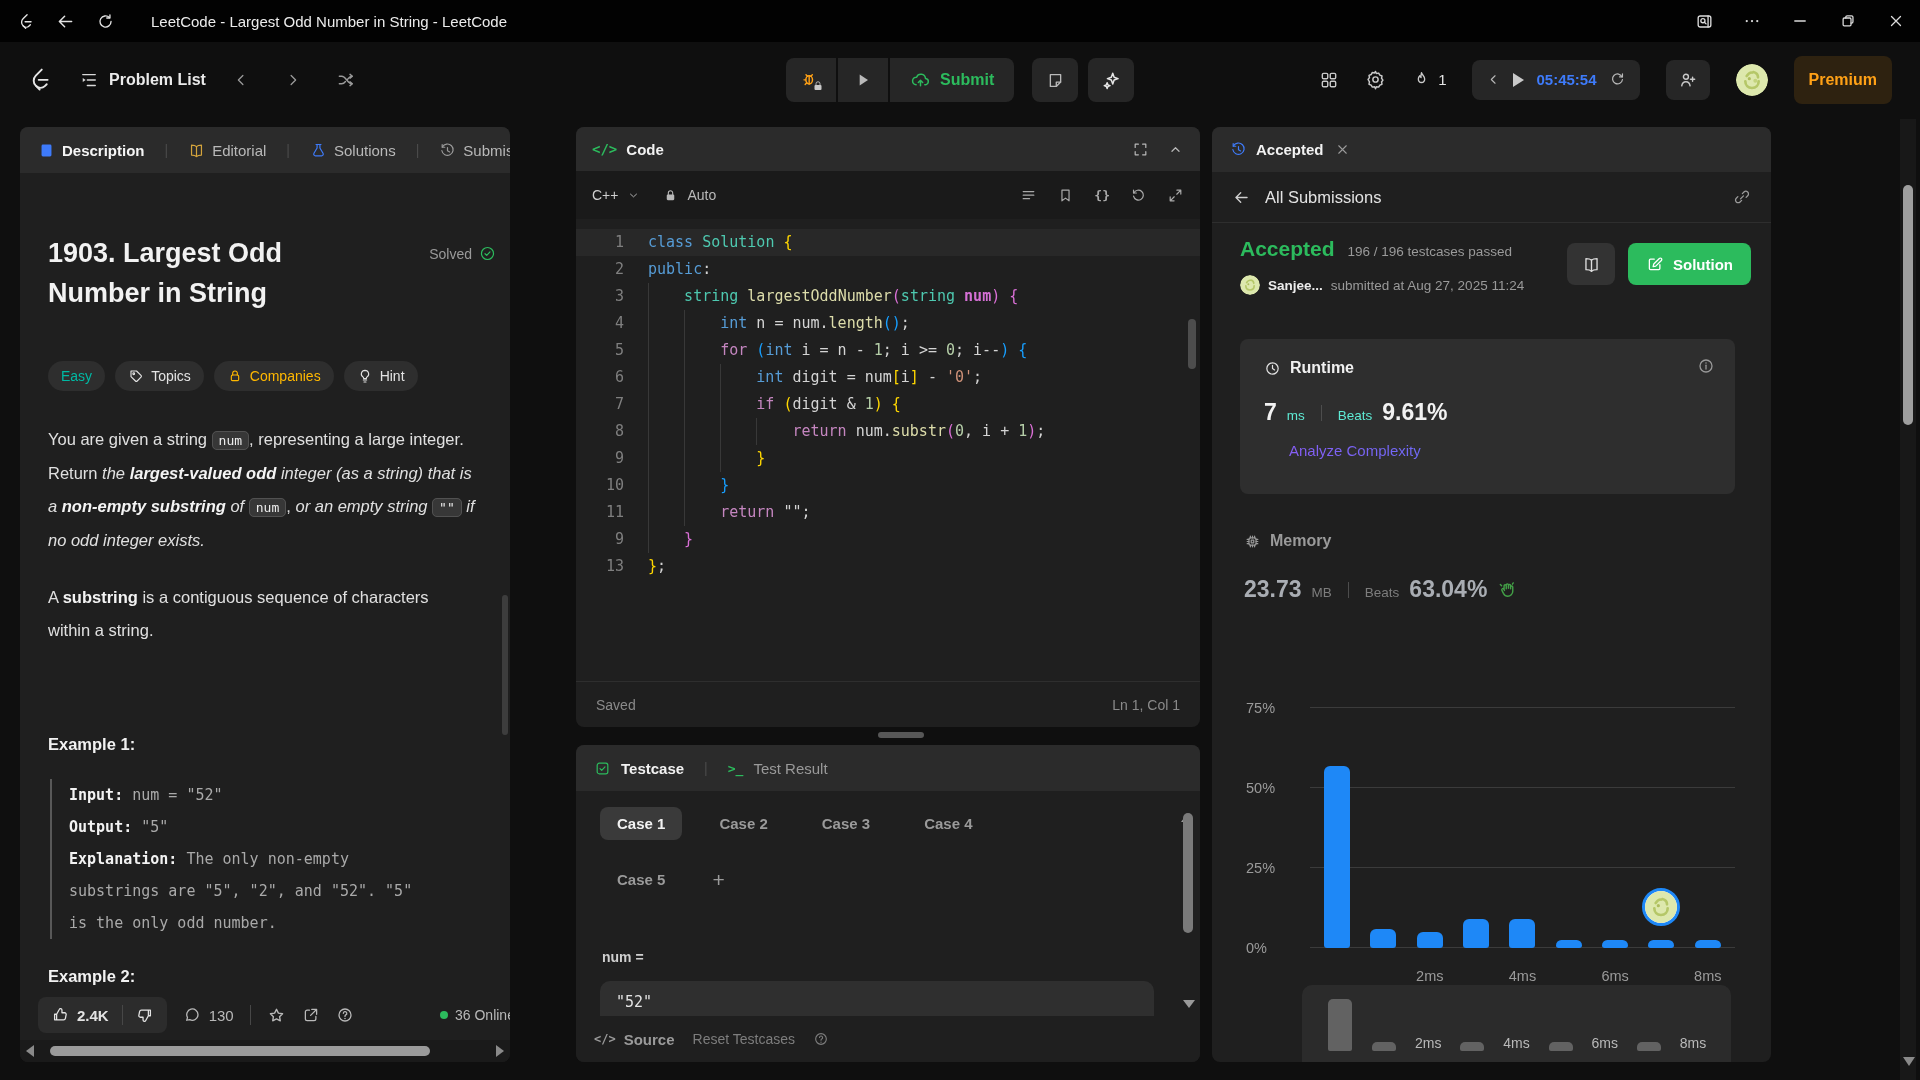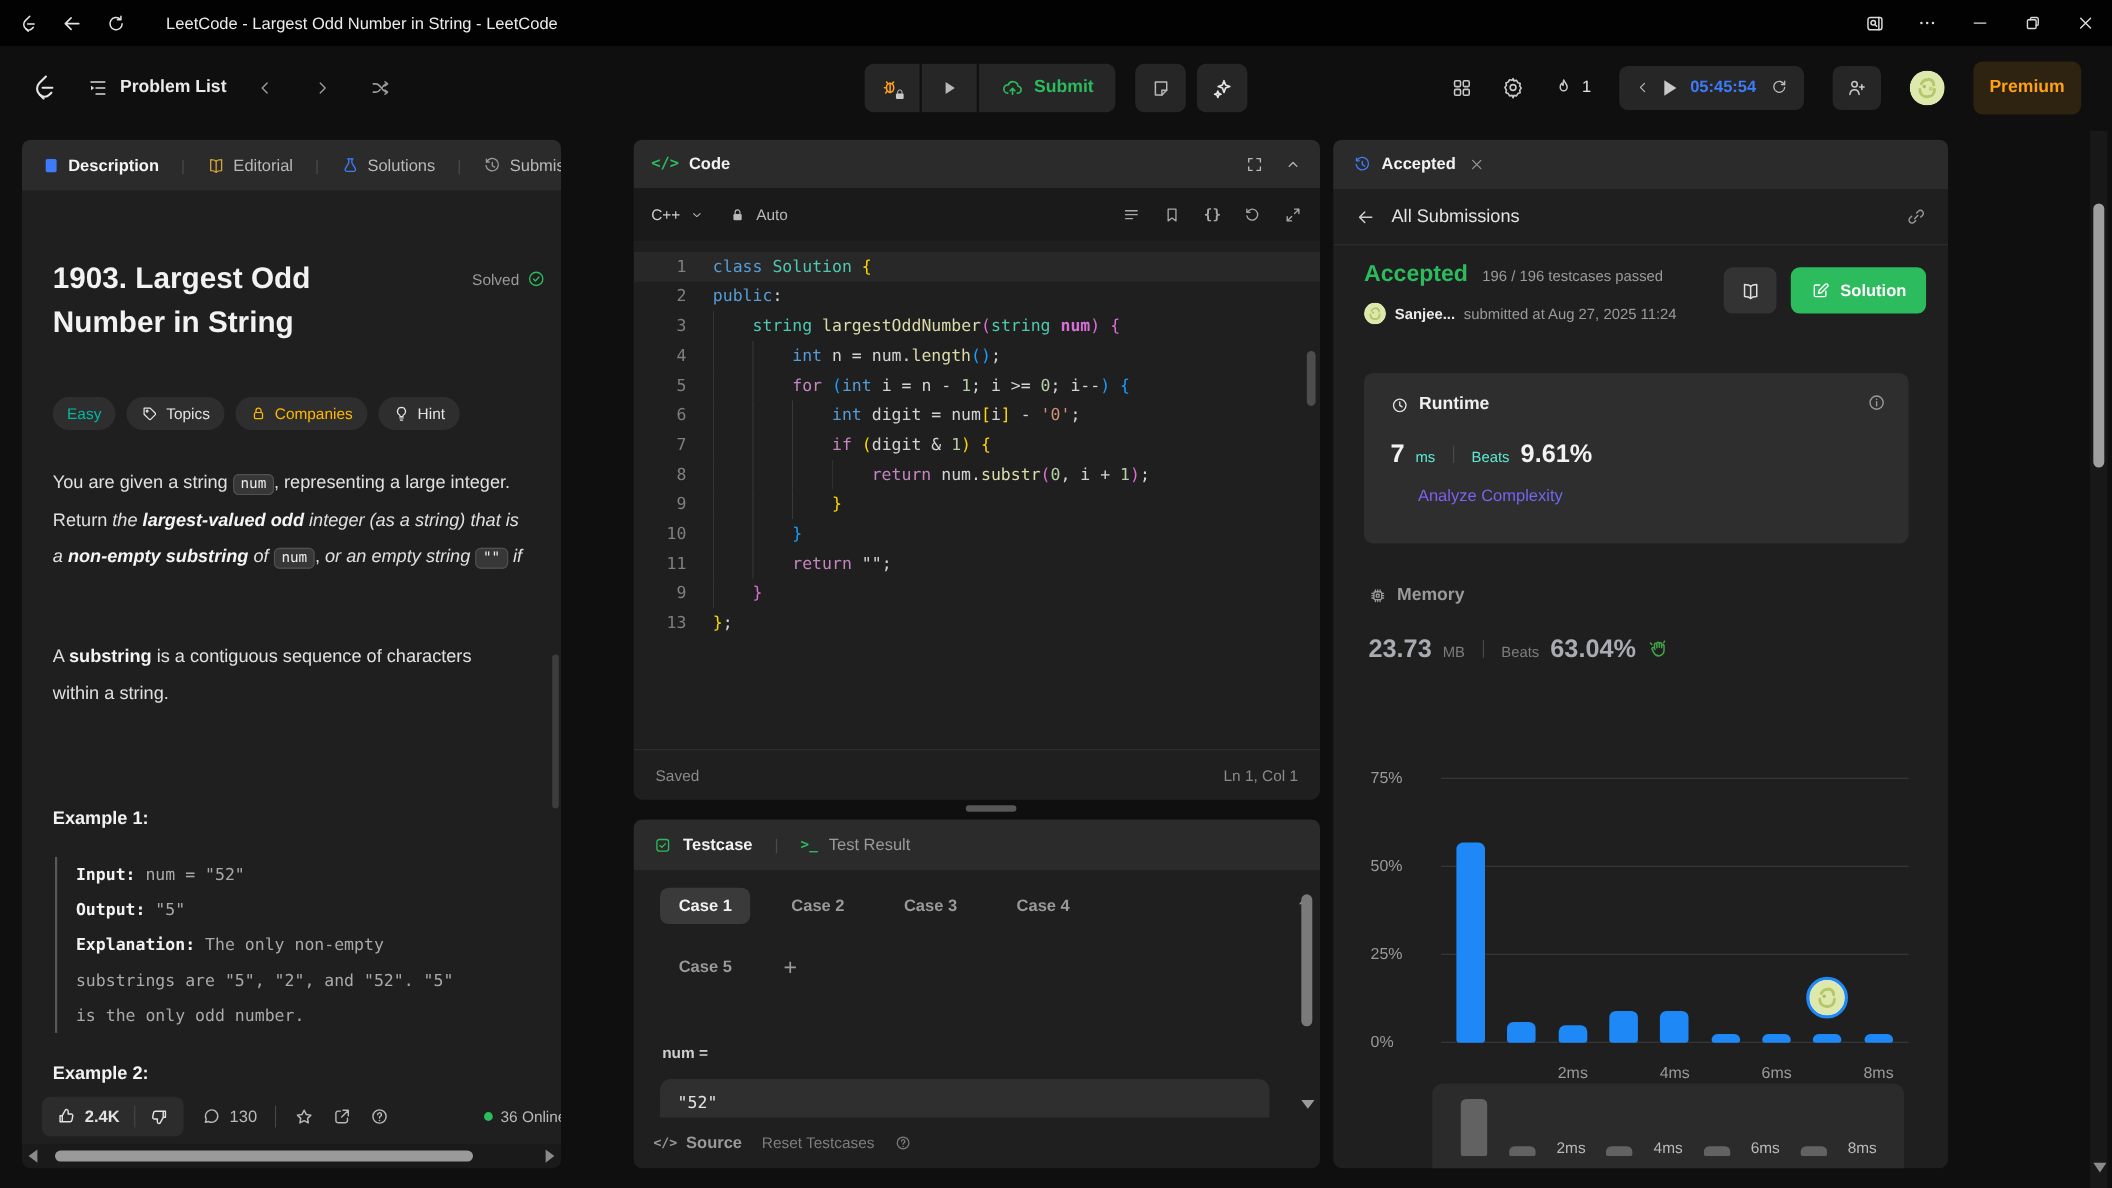--- a/index.html
+++ b/index.html
@@ -412,20 +412,21 @@
               <path d="M12 3.5a5.5 5.5 0 0 1 3 10.1c-.6.4-1 1-1 1.7v.7h-4v-.7c0-.7-.4-1.3-1-1.7a5.5 5.5 0 0 1 3-10.1z"></path>
             </svg>
           <span>Hint</span>
         </div>
       </div>
 
       <div class="rich" style="top:248px">
           <div class="rtline"><span class="s-n">You are given a string </span><span class="s-code">num</span><span class="s-n">, representing a large integer.</span></div>
           <div class="rtline"><span class="s-n">Return </span><span class="s-i">the </span><span class="s-bi">largest-valued odd</span><span class="s-i"> integer (as a string) that is</span></div>
           <div class="rtline"><span class="s-i">a </span><span class="s-bi">non-empty substring</span><span class="s-i"> of </span><span class="s-code">num</span><span class="s-n">, </span><span class="s-i">or an empty string </span><span class="s-code">""</span><span class="s-i"> if</span></div>
+          <div class="rtline"><span class="s-i">no odd integer exists.</span></div>
         </div>
       <div class="rich" style="top:406px;line-height:32px">
           <div class="rtline"><span class="s-n">A </span><span class="s-b">substring</span><span class="s-n"> is a contiguous sequence of characters</span></div>
           <div class="rtline"><span class="s-n">within a string.</span></div>
         </div>
 
       <div class="ex-head" style="top:560px">Example 1:</div>
       <div class="ex-block" style="top:604px">
           <div class="rtline"><span class="s-lb">Input:</span><span class="s-v"> num = "52"</span></div>
           <div class="rtline"><span class="s-lb">Output:</span><span class="s-v"> "5"</span></div>

